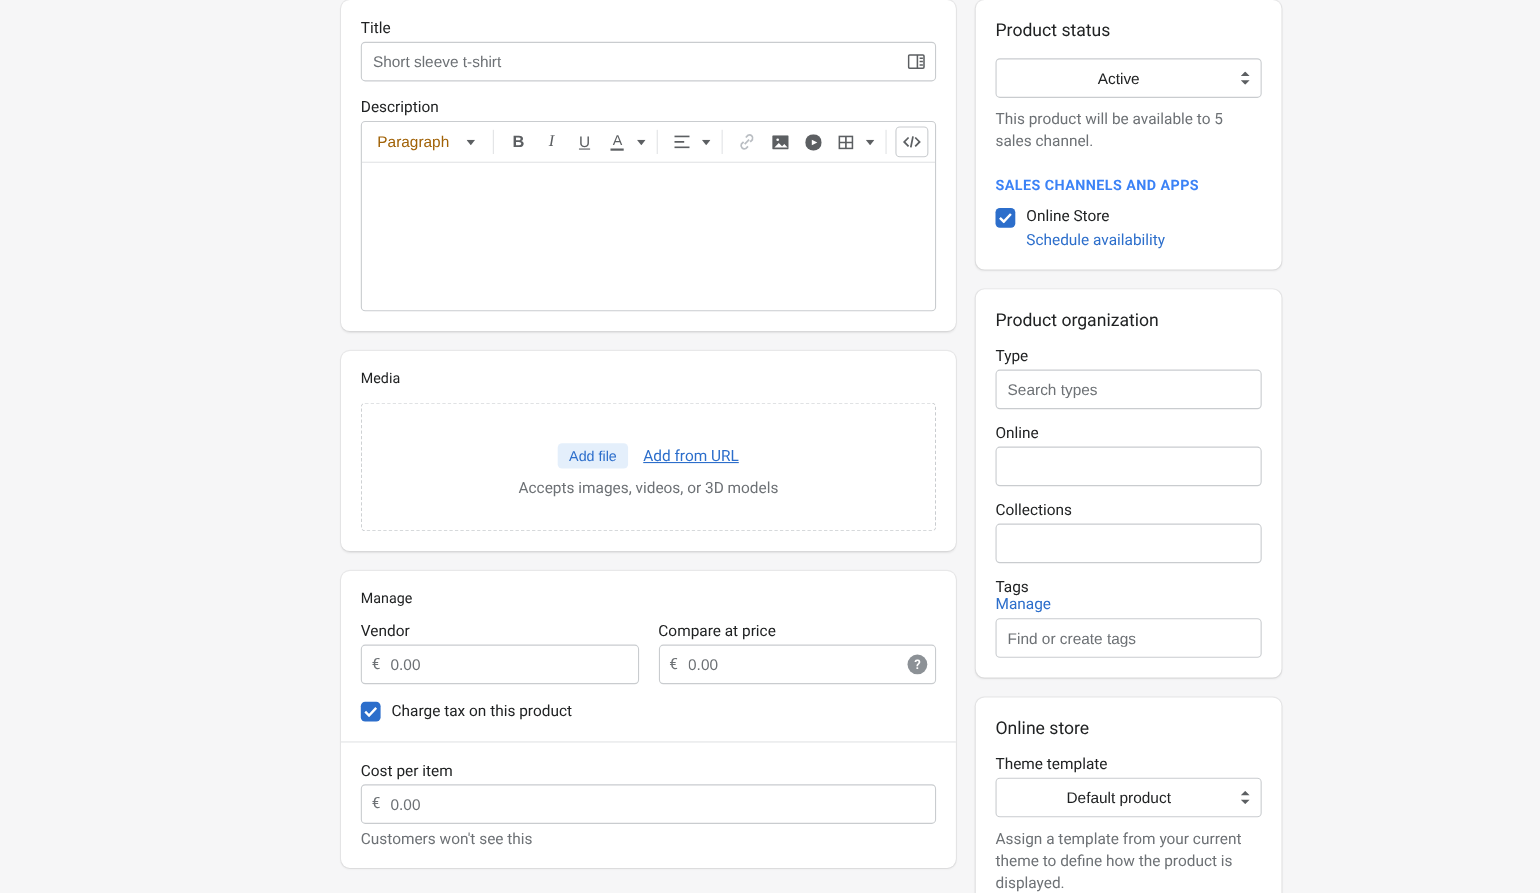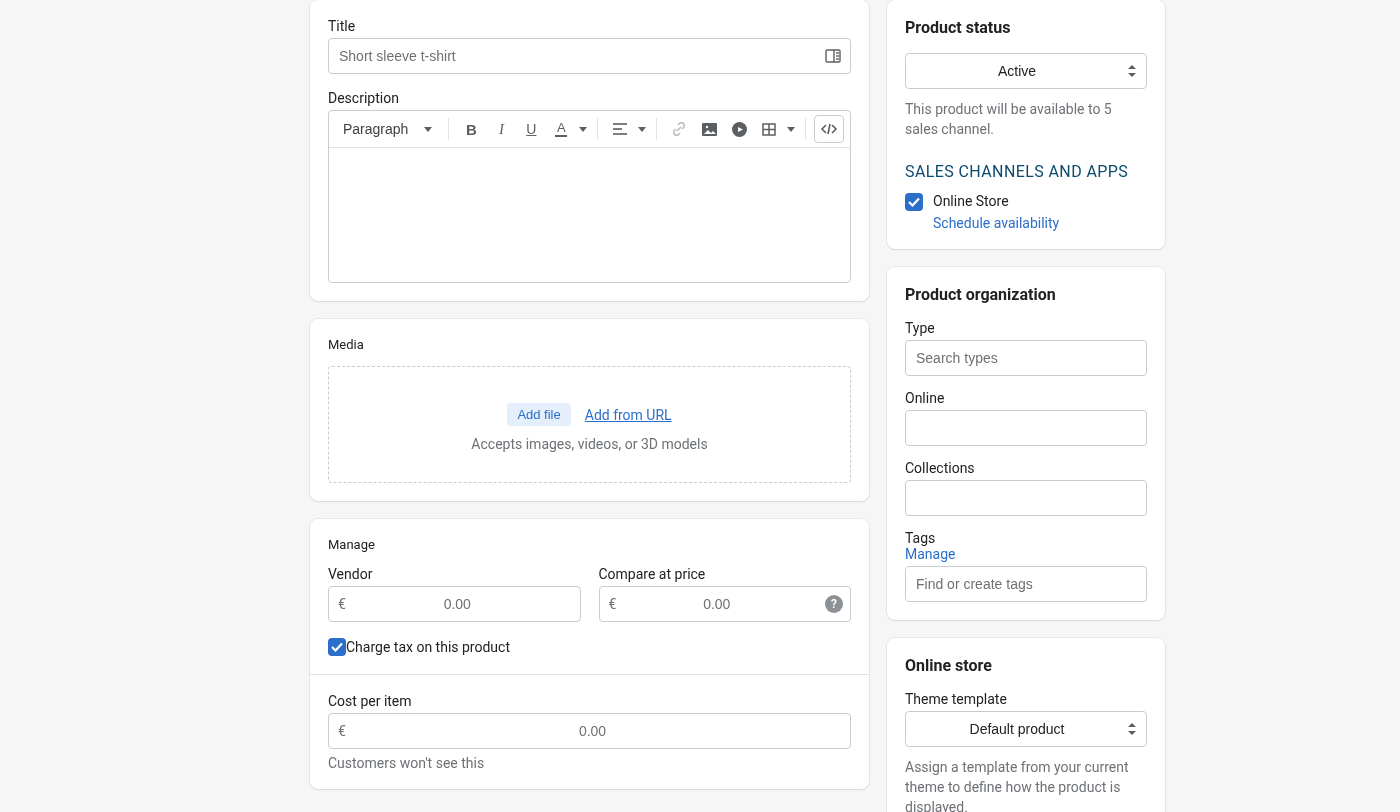--- a/index.html
+++ b/index.html
@@ -22,22 +22,22 @@
 
   .card {
     background: #fff;
     border-radius: 8px;
     box-shadow: 0 0 0 1px rgba(0,0,0,0.05), 0 1px 2px rgba(0,0,0,0.08);
   }
   .card-pad { padding: 18px; }
 
   .field-label { font-size: 14px; margin-bottom: 4px; display:block; color:#202223;}
   .heading { font-size: 13px; font-weight: 400; margin-bottom: 14px; }
-  .side-heading { font-size: 16px; font-weight: 700; margin-bottom: 16px;}
-  .sub-heading { font-size: 16px; font-weight:400; letter-spacing: .4px; color:#0c4a6e; margin-bottom:12px; text-transform: uppercase;}
+  .side-heading { font-size: 16px; font-weight: 400; margin-bottom: 16px;}
+  .sub-heading { font-size: 13px; font-weight:700; letter-spacing: .4px; color:#3b82f6; margin-bottom:12px; text-transform: uppercase;}
 
   .text-input, .select {
     width: 100%;
     height: 36px;
     border: 1px solid #c9cccf;
     border-radius: 4px;
     padding: 0 10px;
     font-size: 14px;
     background:#fff;
     color:#202223;
@@ -64,21 +64,21 @@
   .rte-sep { width:1px; height:22px; background:#e1e3e5; margin:0 8px; }
   .rte-btn {
     height:28px; min-width:28px; border:none; background:transparent;
     border-radius:4px; display:flex; align-items:center; justify-content:center;
     color:#5c5f62; cursor:pointer; padding:0 4px;
   }
   .rte-btn.disabled { color:#babec3; }
   .rte-para {
     height:28px; border:none; background:transparent; border-radius:4px;
     display:flex; align-items:center; gap:16px; padding:0 8px; cursor:pointer;
-    color:#404040; font-size:14px;
+    color:#a16207; font-size:14px;
   }
   .rte-html-btn {
     position:absolute; right:6px;
     height:28px; width:30px; border:1px solid #c9cccf; background:#fff;
     border-radius:4px; display:flex; align-items:center; justify-content:center;
     color:#5c5f62; cursor:pointer;
   }
   .rte-body { height:134px; }
 
   
@@ -93,25 +93,25 @@
   }
   .link { color:#2c6ecb; text-decoration:underline; cursor:pointer; font-size:14px;}
   .link-plain { color:#2c6ecb; text-decoration:none; cursor:pointer; font-size:14px;}
   .muted { color:#6d7175; font-size:14px; }
 
   
   .row2 { display:flex; gap:18px; }
   .row2 > * { flex:1; }
   .prefix-wrap { position:relative; }
   .prefix { position:absolute; left:10px; top:50%; transform:translateY(-50%); color:#6d7175; font-size:14px;}
-  .prefix-wrap .text-input { padding-left:16px;text-align:center; }
+  .prefix-wrap .text-input { padding-left:26px; }
   .suffix-icon { position:absolute; right:8px; top:50%; transform:translateY(-50%); color:#5c5f62;}
   .help-badge { width:18px;height:18px;border-radius:50%;background:#8c9196;color:#fff;display:flex;align-items:center;justify-content:center;font-size:12px;font-weight:600;}
 
-  .check-row { display:flex; align-items:center; margin-top:16px;}
+  .check-row { display:flex; align-items:center; gap:10px; margin-top:16px;}
   .checkbox {
     width:18px; height:18px; border-radius:4px; background:#2c6ecb;
     display:flex;align-items:center;justify-content:center; color:#fff; flex-shrink:0;
   }
   .divider { height:1px; background:#e1e3e5; margin:0 -18px; }
 
   .field-block { margin-bottom:14px; }
   .field-block:last-child { margin-bottom:0; }
 
   .tags-row { display:flex; justify-content:space-between; align-items:baseline; }

